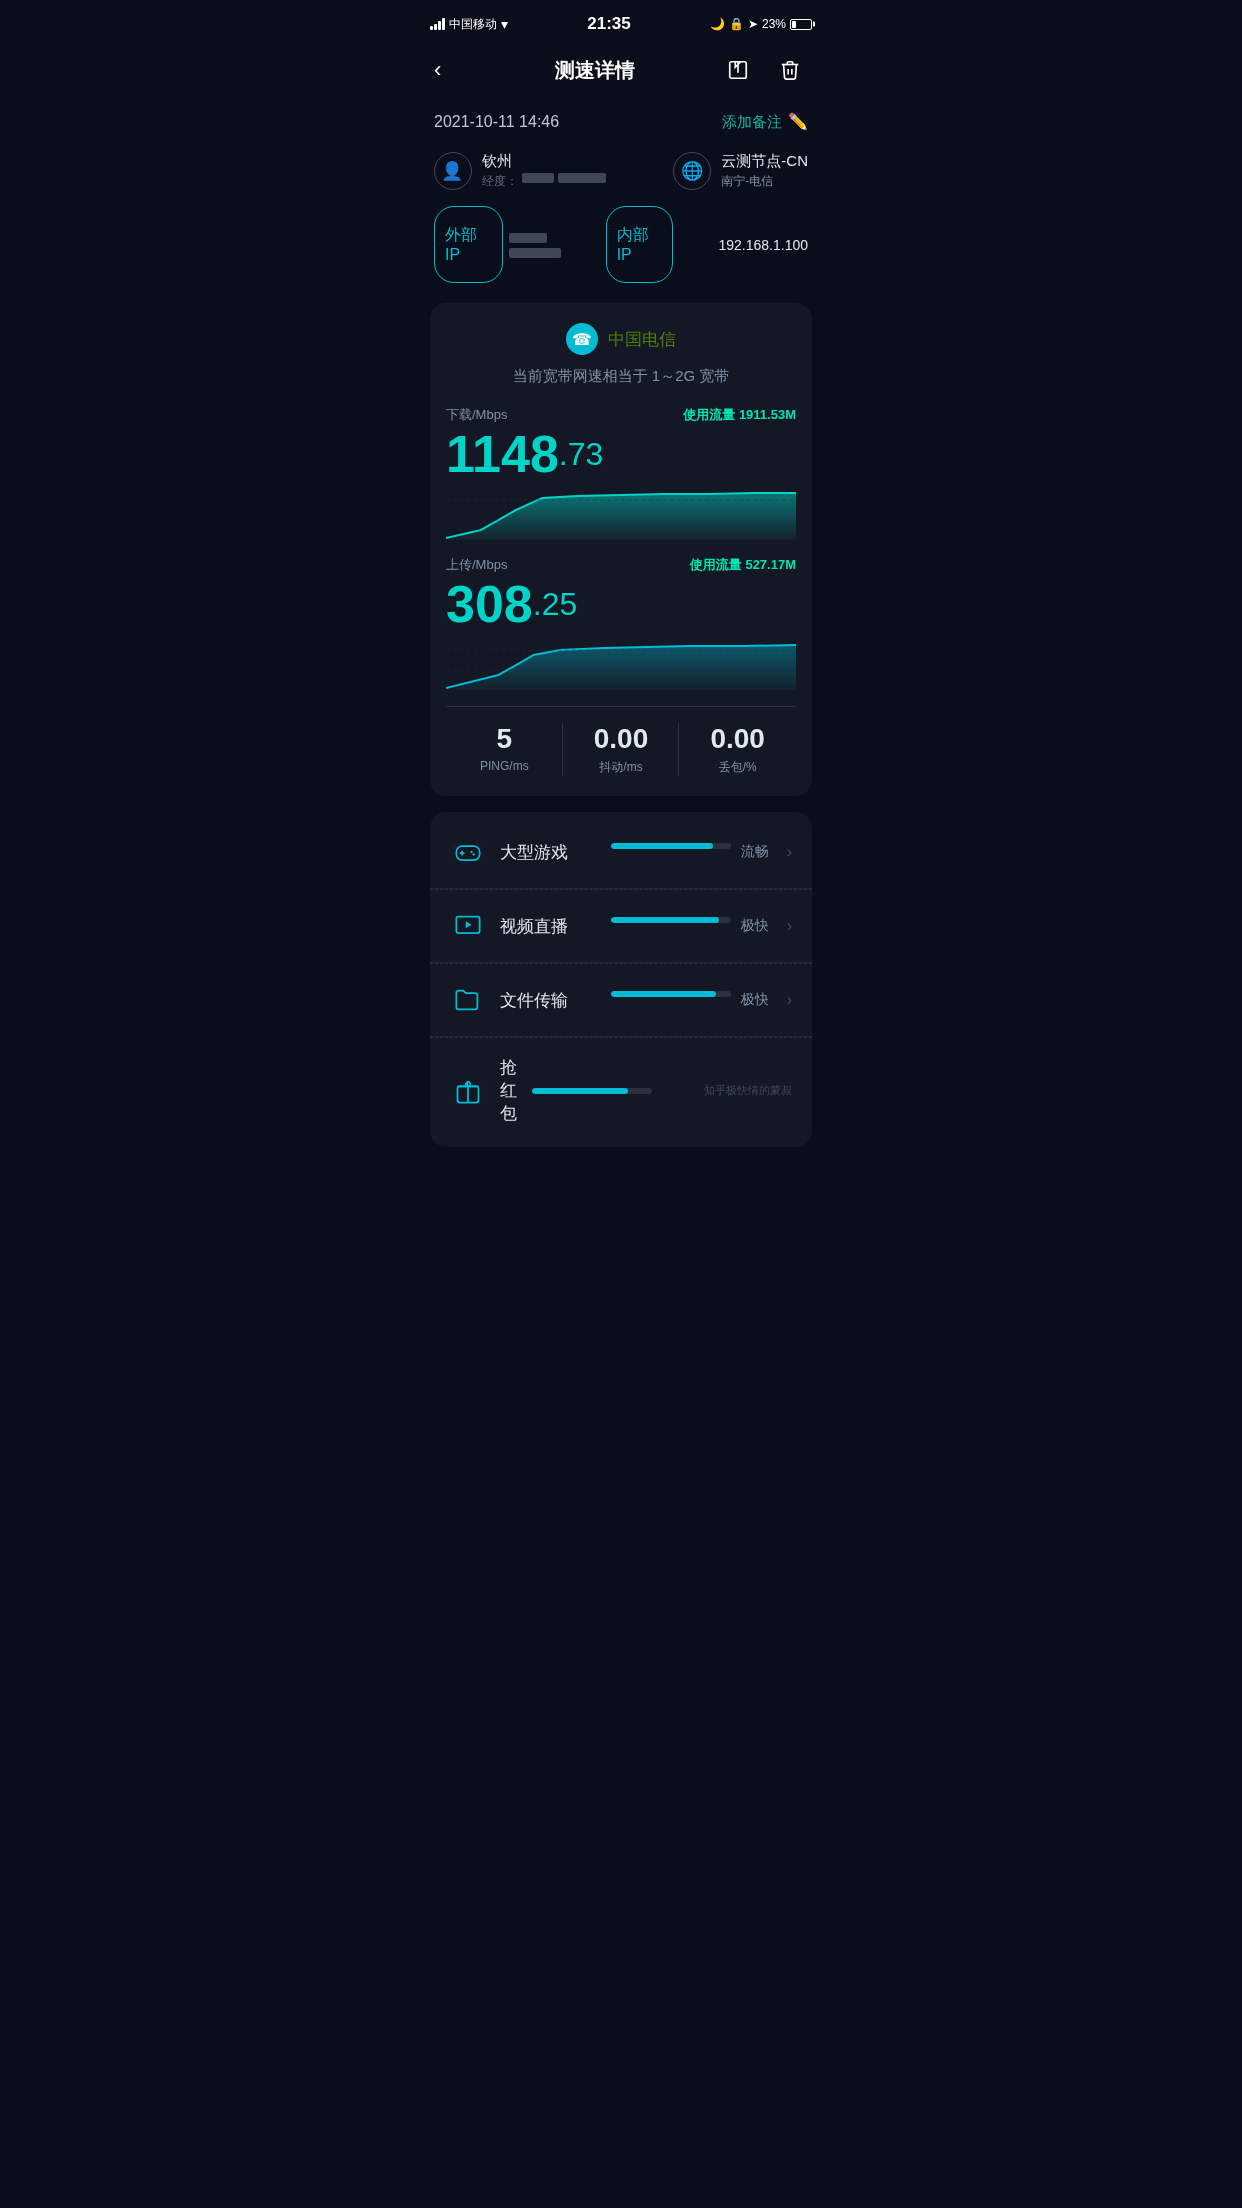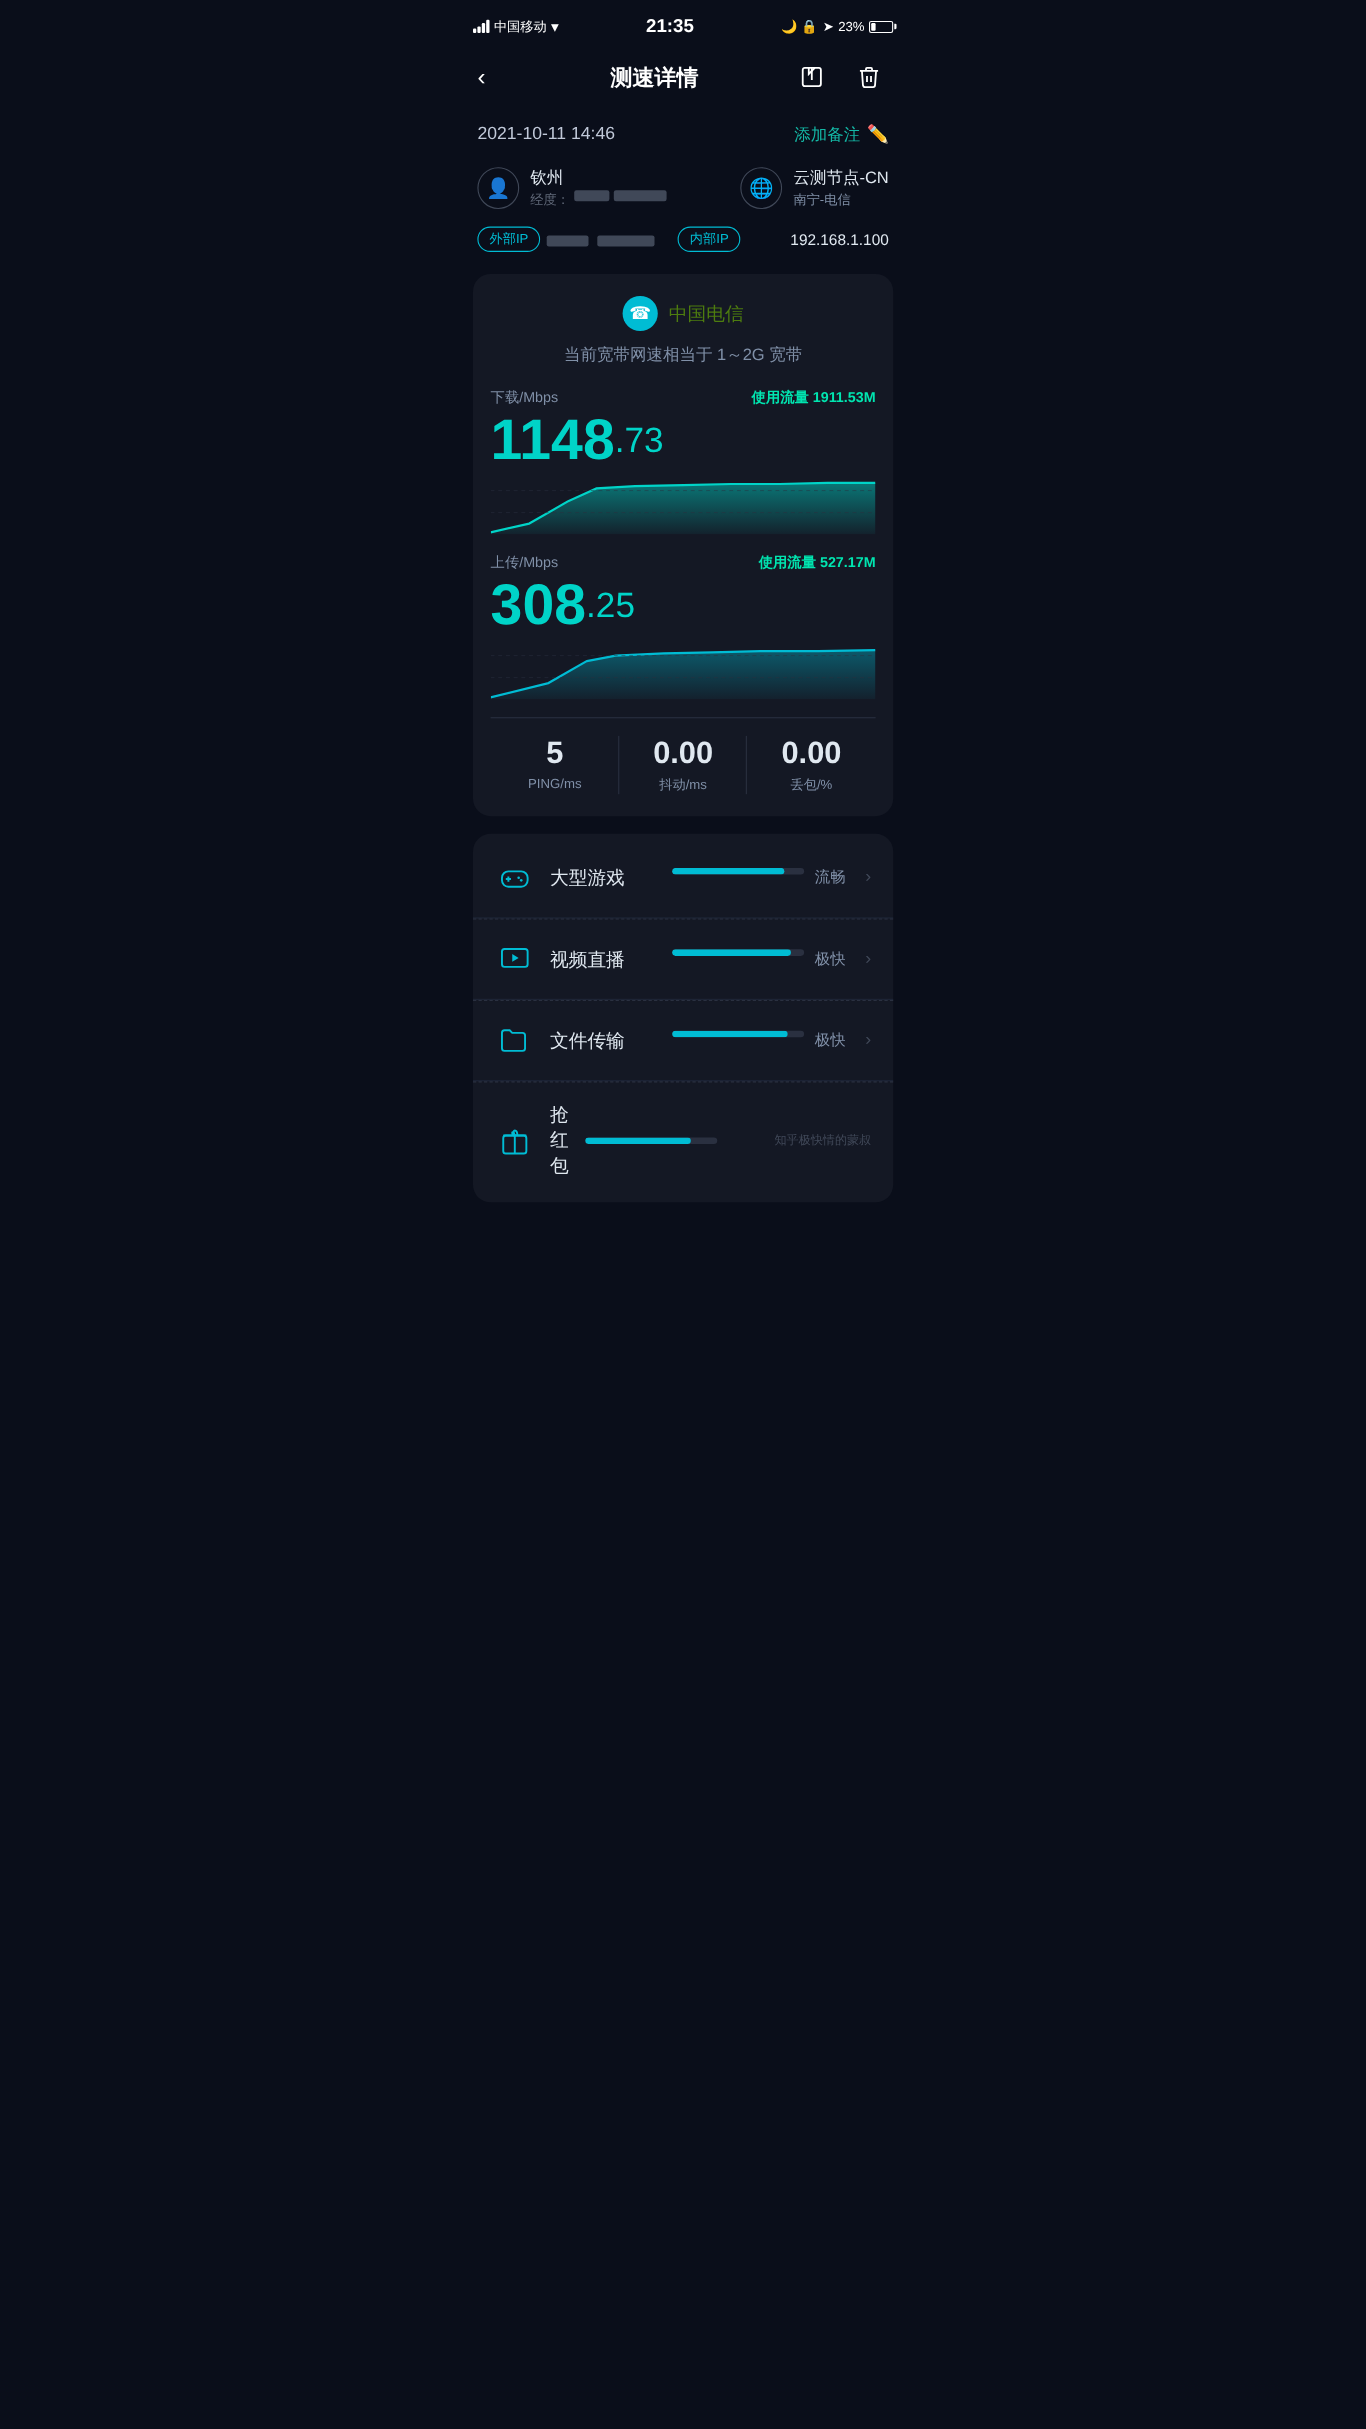--- a/index.html
+++ b/index.html
@@ -153,22 +153,22 @@
       padding: 8px 4px 16px;
     }
     .ip-badge {
       display: inline-flex;
       align-items: center;
       gap: 6px;
     }
     .ip-tag {
       border: 1.5px solid #00bcd4;
       border-radius: 20px;
-      padding: 2px 10px;
-      font-size: 12px;
+      padding: 18px 10px;
+      font-size: 16px;
       color: #00bcd4;
     }
     .ip-value { font-size: 13px; color: #8090a8; }
     .ip-blurred {
       display: inline-block;
       background: #404858;
       border-radius: 2px;
       width: 38px; height: 10px;
       vertical-align: middle;
       margin-right: 4px;

